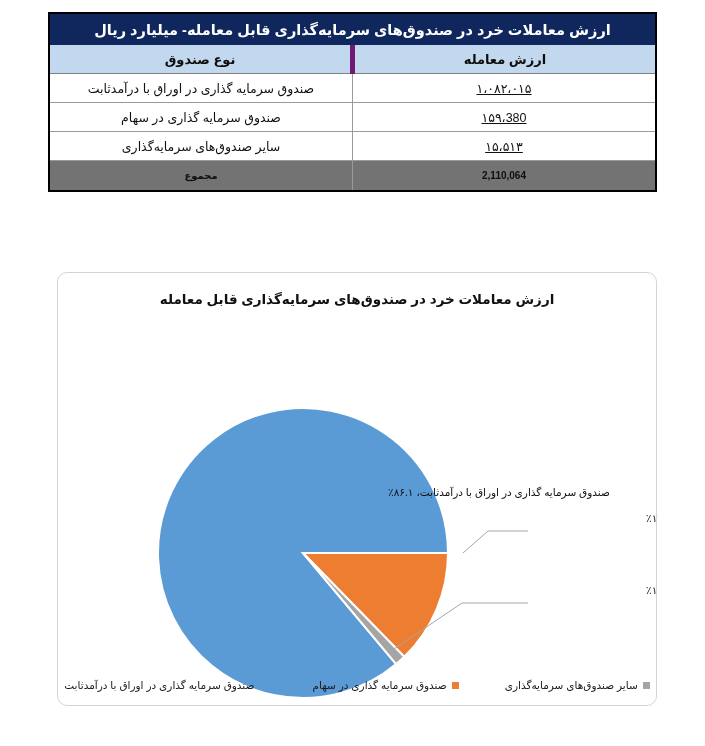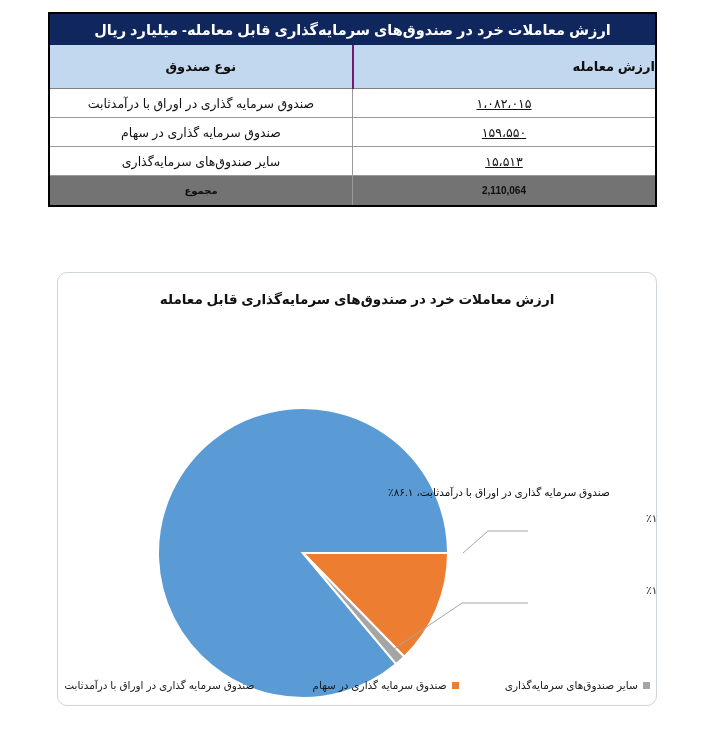--- a/index.html
+++ b/index.html
@@ -38,24 +38,24 @@
     text-align: center;
     height: 31px;
     letter-spacing: 0px;
   }
   .tbl-subhead {
     background: #c2d8ef;
     color: #0e0e0e;
     font-size: 13px;
     font-weight: bold;
     text-align: center;
-    height: 43px;
+    height: 28px;
     border-bottom: 1px solid #808080;
   }
-  .tbl-subhead.col-val { border-left: 2px solid #701a75; text-align: right; }
+  .tbl-subhead.col-val { border-left: 5px solid #701a75; }
   .tbl-row td {
     height: 28px;
     font-size: 12.5px;
     text-align: center;
     color: #111111;
     background: #ffffff;
     border-bottom: 1px solid #9a9a9a;
   }
   .tbl-row td.col-val { border-left: 1px solid #9a9a9a; text-decoration: underline; }
   .tbl-total td {
@@ -157,21 +157,21 @@
     </tr>
     <tr>
       <th class="tbl-subhead col-val w-val">ارزش معامله</th>
       <th class="tbl-subhead w-name">نوع صندوق</th>
     </tr>
     <tr class="tbl-row">
       <td class="col-val w-val">۱،۰۸۲،۰۱۵</td>
       <td class="w-name">صندوق سرمایه گذاری در اوراق با درآمدثابت</td>
     </tr>
     <tr class="tbl-row">
-      <td class="col-val w-val">۱۵۹،۵۵۰</td>
+      <td class="col-val w-val">۱۵۹،380</td>
       <td class="w-name">صندوق سرمایه گذاری در سهام</td>
     </tr>
     <tr class="tbl-row">
       <td class="col-val w-val">۱۵،۵۱۳</td>
       <td class="w-name">سایر صندوق‌های سرمایه‌گذاری</td>
     </tr>
     <tr class="tbl-total">
       <td class="col-val w-val">2,110,064</td>
       <td class="w-name">مجموع</td>
     </tr>

